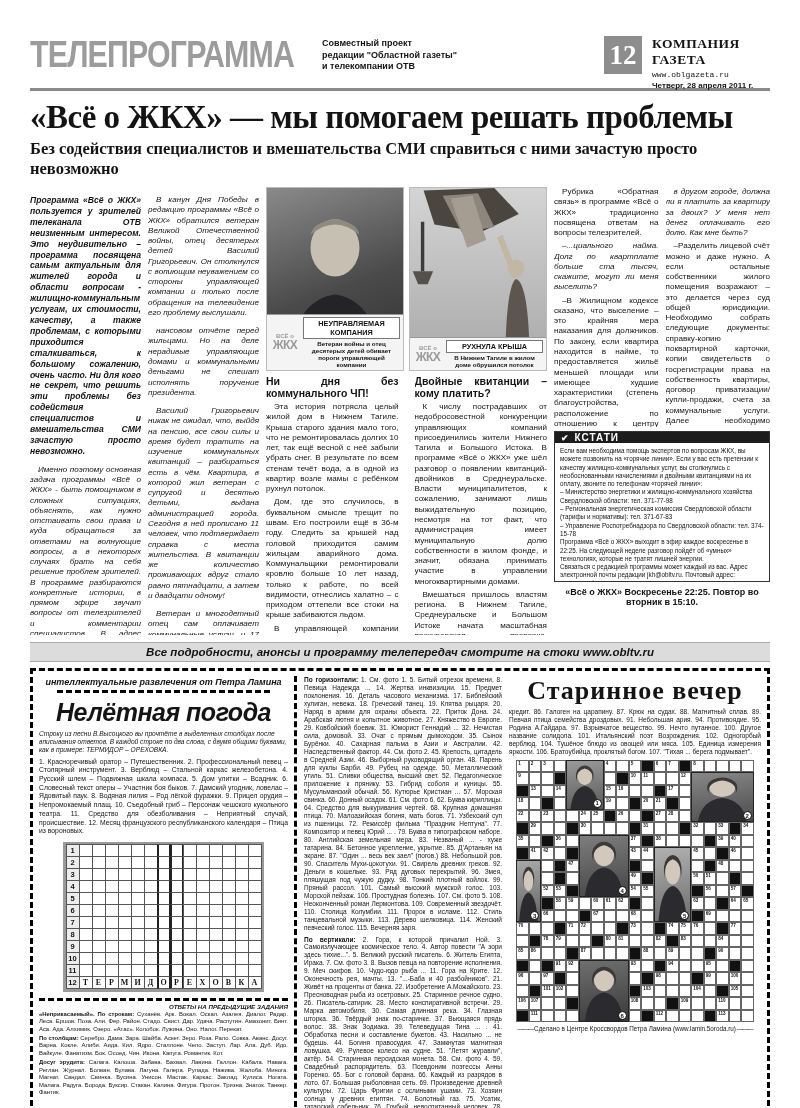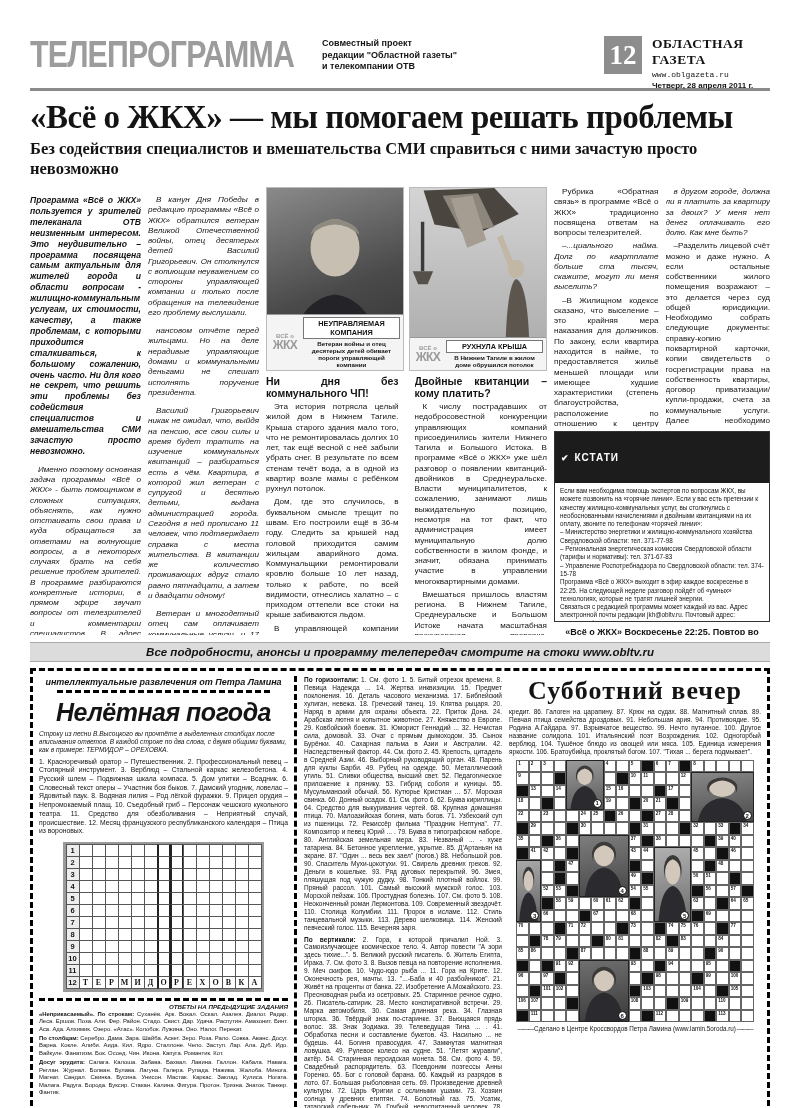--- a/index.html
+++ b/index.html
@@ -46,21 +46,21 @@
   .ph-cap-title { font-weight:700; font-size:7.3px; text-align:center; border:1px solid #777; background:#fff; padding:1px 0; }
   .ph-cap-text { font-weight:700; font-size:6.2px; line-height:1.15; text-align:center; margin-top:1px; }
   .mid-cols { display:flex; gap:16px; flex:1; overflow:hidden; }
   .mcol { flex:1; font-size:8.1px; line-height:1.27; text-align:justify; overflow:hidden; }
   .mcol p { margin:0 0 3px; text-indent:8px; }
   .rightwrap { flex:1; display:flex; flex-direction:column; overflow:hidden; }
   .right-cols { display:flex; gap:7px; flex:0 0 240px; overflow:hidden; }
   .rcol { flex:1; font-size:8.1px; line-height:1.27; text-align:justify; overflow:hidden; }
   .rcol p { margin:0 0 3px; text-indent:8px; }
   .kstati { border:1px solid #333; margin-top:4px; }
-  .kstati-head { background:#1c1c1c; color:#fff; font-weight:700; font-size:10px; padding:20px 6px; letter-spacing:1px; }
+  .kstati-head { background:#1c1c1c; color:#fff; font-weight:700; font-size:10px; padding:0 6px; letter-spacing:1px; }
   .kstati-head .chk { margin-right:5px; font-size:9px; }
   .kstati-body { font-size:6.3px; line-height:1.32; padding:4px 5px; white-space:pre-line; height:138px; overflow:hidden; }
   .schedule { font-weight:700; font-size:9px; text-align:center; margin-top:5px; }
   
   .ticker { background:#dcdcdc; border-top:1px solid #aaa; border-bottom:1px solid #aaa;
     text-align:center; font-style:italic; font-weight:700; font-size:11.5px; padding:3px 0; margin:7px 0 6px; }
   
   .relax { border:3px dashed #000; display:flex; padding:5px 6px; gap:7px; height:474px; overflow:hidden; }
   .rx-left { flex:0 0 258px; border-right:3px dashed #000; padding-right:6px; display:flex; flex-direction:column; overflow:hidden; }
   .rx-head { text-align:center; font-weight:700; font-size:13px; letter-spacing:.5px; }
@@ -103,21 +103,21 @@
 <div class="page">
 
   <div class="masthead">
     <div class="mast-title">ТЕЛЕПРОГРАММА</div>
     <div class="mast-project">Совместный проект
 редакции "Областной газеты"
 и телекомпании ОТВ</div>
     <div class="mast-spacer"></div>
     <div class="pageno">12</div>
     <div class="gazette">
-      <div class="gz-name">ОБЛАСТНАЯ ГАЗЕТА</div>
+      <div class="gz-name">КОМПАНИЯ ГАЗЕТА</div>
       <div class="gz-site">www.oblgazeta.ru</div>
       <div class="gz-date">Четверг, 28 апреля 2011 г.</div>
     </div>
   </div>
   <div class="mast-rule"></div>
 
   <div class="headline">«Всё о ЖКХ» — мы помогаем решать проблемы</div>
   <div class="deck">Без содействия специалистов и вмешательства СМИ справиться с ними зачастую просто невозможно</div>
 
   <div class="article">
@@ -447,21 +447,21 @@
 
       </div>
     </div>
 
     <div class="rx-mid">
       <p><span class="lbl">По горизонтали:</span> <span>1. См. фото 1. 5. Битый отрезок времени. 8. Певица Надежда ... 14. Жертва инквизиции. 15. Предмет поклонения. 16. Деталь часового механизма. 17. Библейский хулиган, невежа. 18. Греческий танец. 19. Клятва рыцаря. 20. Наряд в армии для охраны объекта. 22. Приток Дона. 24. Арабская лютня и копытное животное. 27. Княжество в Европе. 29. Ковбойский боевик. 31. Юморист Геннадий ... 32. Нечистая сила, домовой. 33. Очаг с прямым дымоходом. 35. Сынок Бурёнки. 40. Сахарная пальма в Азии и Австралии. 42. Наследственный фактор. 44. См. фото 2. 45. Крепость, цитадель в Средней Азии. 46. Выборный руководящий орган. 48. Парень для куклы Барби. 49. Рубец на одежде. 50. Металлический утиль. 51. Сливки общества, высший свет. 52. Педагогическое приложение к прянику. 53. Гибрид соболя и куницы. 55. Мусульманский обычай. 56. Кутюрье Кристиан ... 57. Морская свинка. 60. Донный осадок. 61. См. фото 6. 62. Буква кириллицы. 64. Средство для выкуривания чертей. 68. Крупная домашняя птица. 70. Малоазийская богиня, мать богов. 71. Узбекский суп из пшеницы. 72. Режиссёр фильма "Праздник Нептуна". 77. Композитор и певец Юрий ... . 79. Буква в типографском наборе. 80. Английская земельная мера. 83. Незваный ... - хуже татарина. 84. Бетонное укрепление, укрытие. 85. Д’Артаньян на экране. 87. "Один ... весь век заел" (погов.) 88. Небольшой ров. 90. Спаситель Мухи-цокотухи. 91. Свирель древних греков. 92. Деньги в кошельке. 93. Ряд дуговых перекрытий. 96. Змея, пляшущая под чужую дудку. 98. Тонкий плотный войлок. 99. Пряный рассол. 101. Самый высокий мужской голос. 103. Морской пейзаж. 106. Простудная болезнь. 107. См. фото 5. 108. Неоконченный роман Лермонтова. 109. Современный звездочёт. 110. Столица Колумбии. 111. Пророк в исламе. 112. Стиль танцевальной музыки. 113. Дерево шелковица. 114. Женский певческий голос. 115. Вечерняя заря.</span></p>
       <p><span class="lbl">По вертикали:</span> <span>2. Гора, к которой причалил Ной. 3. Самоизлучающее космическое тело. 4. Автор повести "А зори здесь тихие...". 5. Великий русский писатель. 6. Житель Египта, Ирака. 7. См. фото 3. 8. Вызов певца на повторение исполнения. 9. Меч скифов. 10. Чудо-юдо рыба ... 11. Гора на Крите. 12. Оконечность рея, мачты. 13. "...-Баба и 40 разбойников". 21. Живёт на проценты от банка. 22. Изобретение А.Можайского. 23. Пресноводная рыба из осетровых. 25. Старинное речное судно. 26. Писатель-сатирик. 28. Место конспиративной встречи. 29. Марка автомобиля. 30. Самая длинная река. 34. Глазная шторка. 36. Твёрдый знак по-старинке. 37. Вьющаяся прядь волос. 38. Знак Зодиака. 39. Телеведущая Тина ... . 41. Обработка песни и составление букетов. 43. Насильно ... не будешь. 44. Богиня правосудия. 47. Замкнутая магнитная ловушка. 49. Рулевое колесо на судне. 51. "Летят журавли", актёр. 54. Старинная персидская монета. 58. См. фото 4. 59. Свадебный распорядитель. 63. Псевдоним поэтессы Анны Горенко. 65. Бог с головой барана. 66. Каждый из разрядов в лото. 67. Большая рыболовная сеть. 69. Произведение древней культуры. 72. Царь Фригии с ослиными ушами. 73. Хозяин солнца у древних египтян. 74. Болотный газ. 75. Усатик, татарский сабельник. 76. Грубый, невоспитанный человек. 78. Место жительства пугала. 80. Католический священник. 81. Многолетняя водяная трава. 82. Денежный</span></p>
     </div>
 
     <div class="rx-right">
-      <div class="cw-title">Субботний вечер</div>
+      <div class="cw-title">Старинное вечер</div>
       <div class="cw-cont">кредит. 86. Галоген на царапину. 87. Крюк на судах. 88. Магнитный сплав. 89. Певчая птица семейства дроздовых. 91. Небольшая ария. 94. Противоядие. 95. Родина А.Гайдара. 97. Взрывчатое вещество. 99. Нечто путанное. 100. Другое название солидола. 101. Итальянский поэт Возрождения. 102. Одногорбый верблюд. 104. Тушёное блюдо из овощей или мяса. 105. Единица измерения яркости. 106. Братоубийца, проклятый богом. 107. "Тихая ... берега подмывает".</div>
       <div id="cross-grid" style="width: 237.5px; height: 262.5px;">
           <div class="cw-cell" style="left: 0px; top: 0px; width: 12.5px; height: 12.5px;">
             <span class="cw-num">1</span>
           </div>
           <div class="cw-cell" style="left: 12.5px; top: 0px; width: 12.5px; height: 12.5px;">
             <span class="cw-num">2</span>
           </div>
           <div class="cw-cell" style="left: 25px; top: 0px; width: 12.5px; height: 12.5px;">
             <span class="cw-num">3</span>

